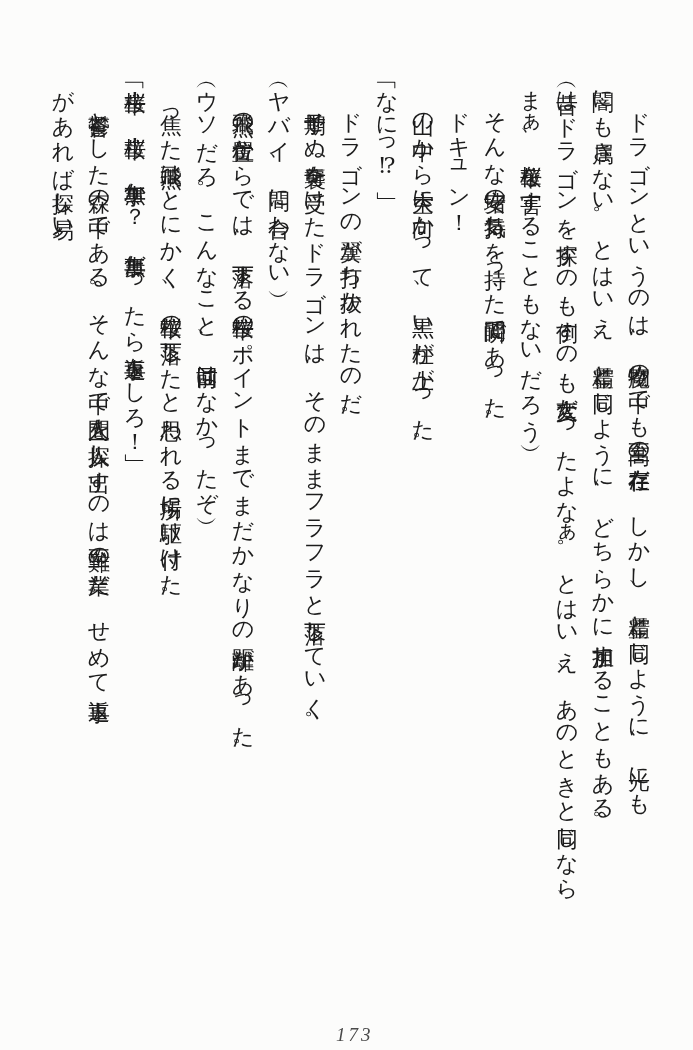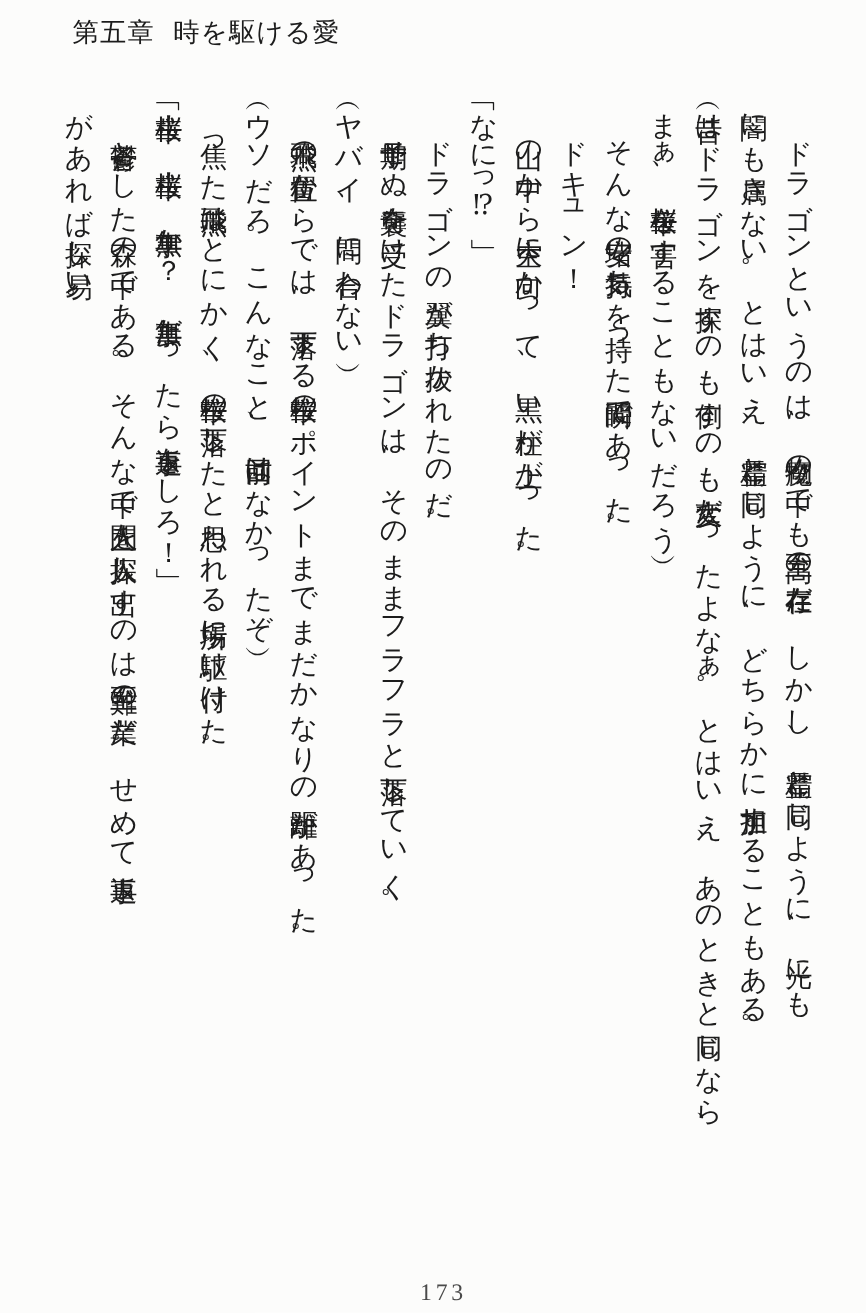--- a/index.html
+++ b/index.html
@@ -45,30 +45,28 @@
     padding-top: 22px;
   }
   .folio {
     position: absolute;
     left: 336px;
     top: 1024px;
     font-size: 19px;
     letter-spacing: 3px;
     color: #4a4a4a;
     font-family: "Liberation Serif", "DejaVu Serif", serif;
+    font-style: italic;
   }
 </style>
 </head>
 <body>
 
 <div class="page">
 
-  <div class="running-head">
-    <span class="chapter-no">第五章</span><span>時を駆ける愛</span>
-  </div>
 
   <div class="body-text">
     <div class="line indent">ドラゴンというのは、魔物の中でも至高の存在だ。しかし、精霊と同じように、光にも</div>
     <div class="line">闇にも属さない。とはいえ、精霊と同じように、どちらかに加担することもある。</div>
     <div class="line">（昔はドラゴンを探すのも倒すのも大変だったよなぁ。とはいえ、あのときと同じなら、</div>
     <div class="line">まぁ、桜華を害することもないだろう）</div>
     <div class="line indent">そんな安堵の気持ちを持った瞬間であった。</div>
     <div class="line indent">ドキュン！</div>
     <div class="line indent">山の中から大空に向かって、黒い柱が上がった。</div>
     <div class="line">「なにっ⁉」</div>

